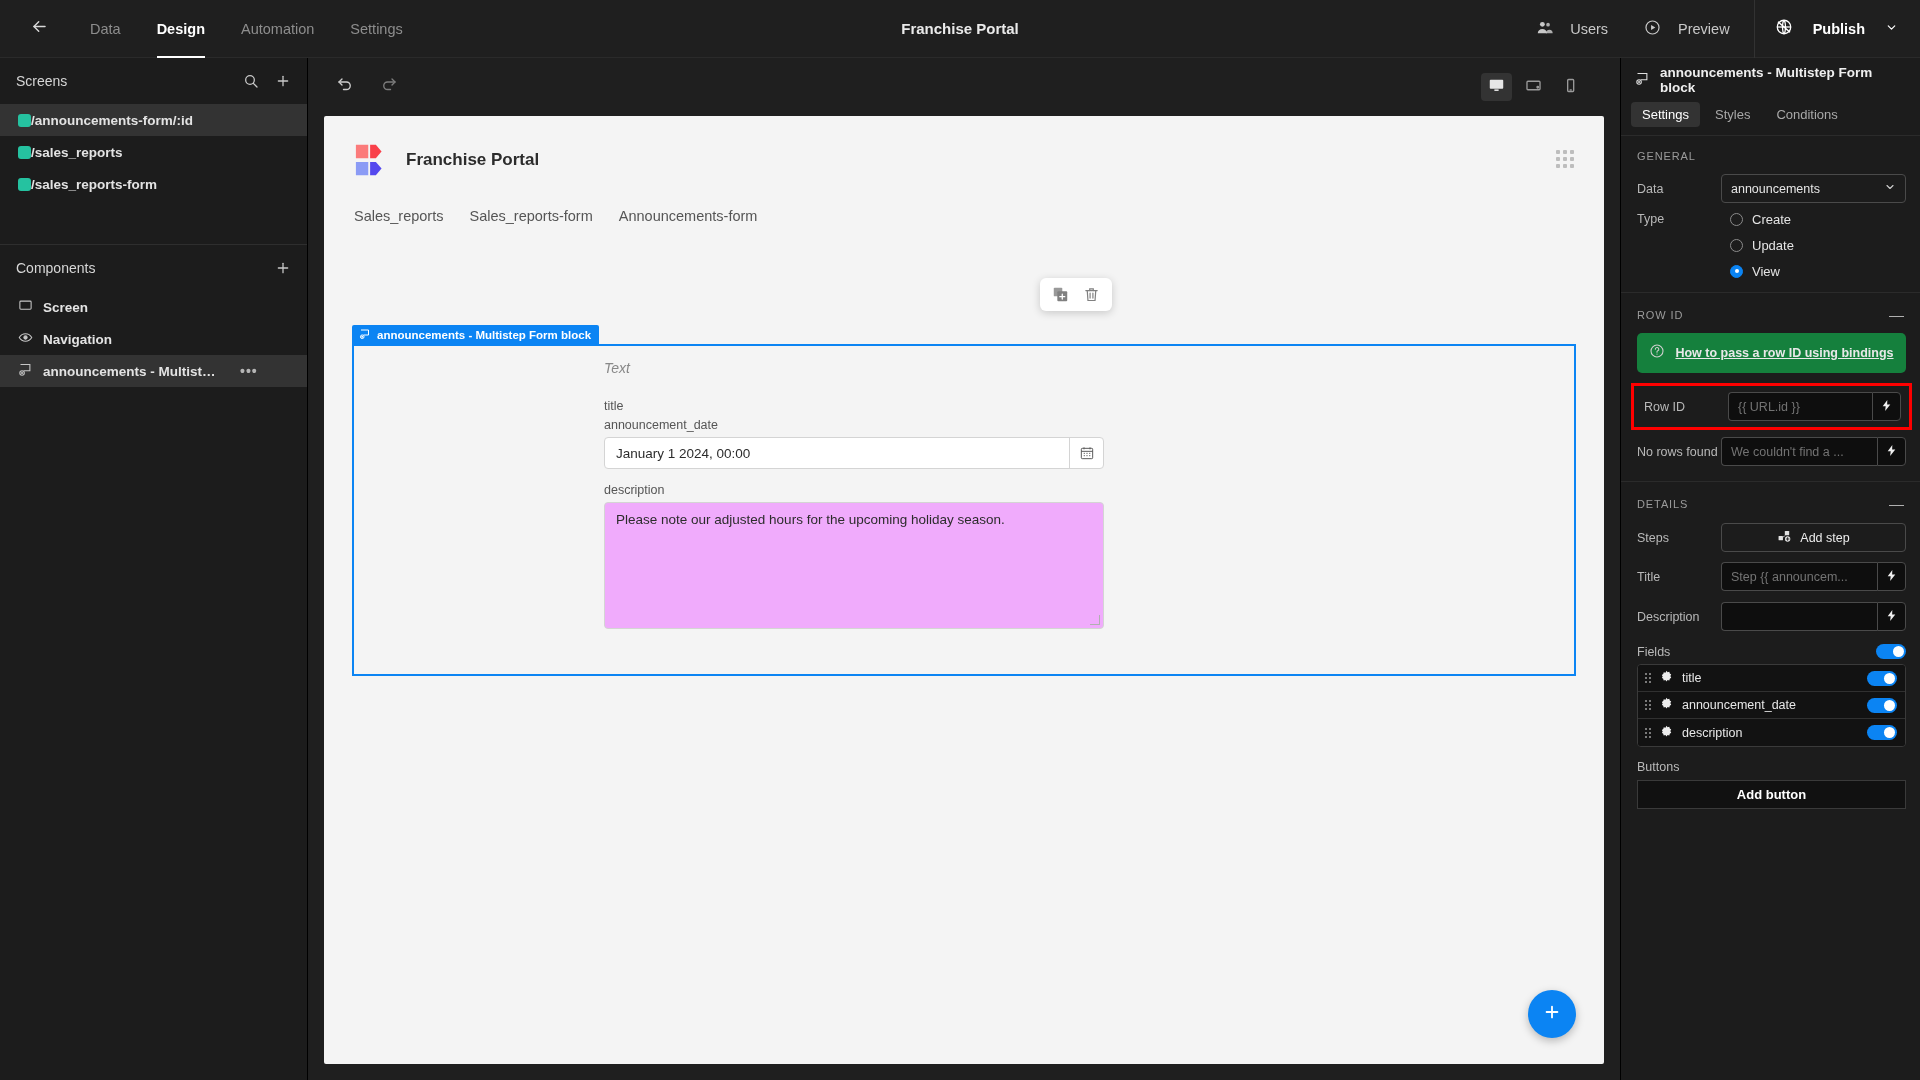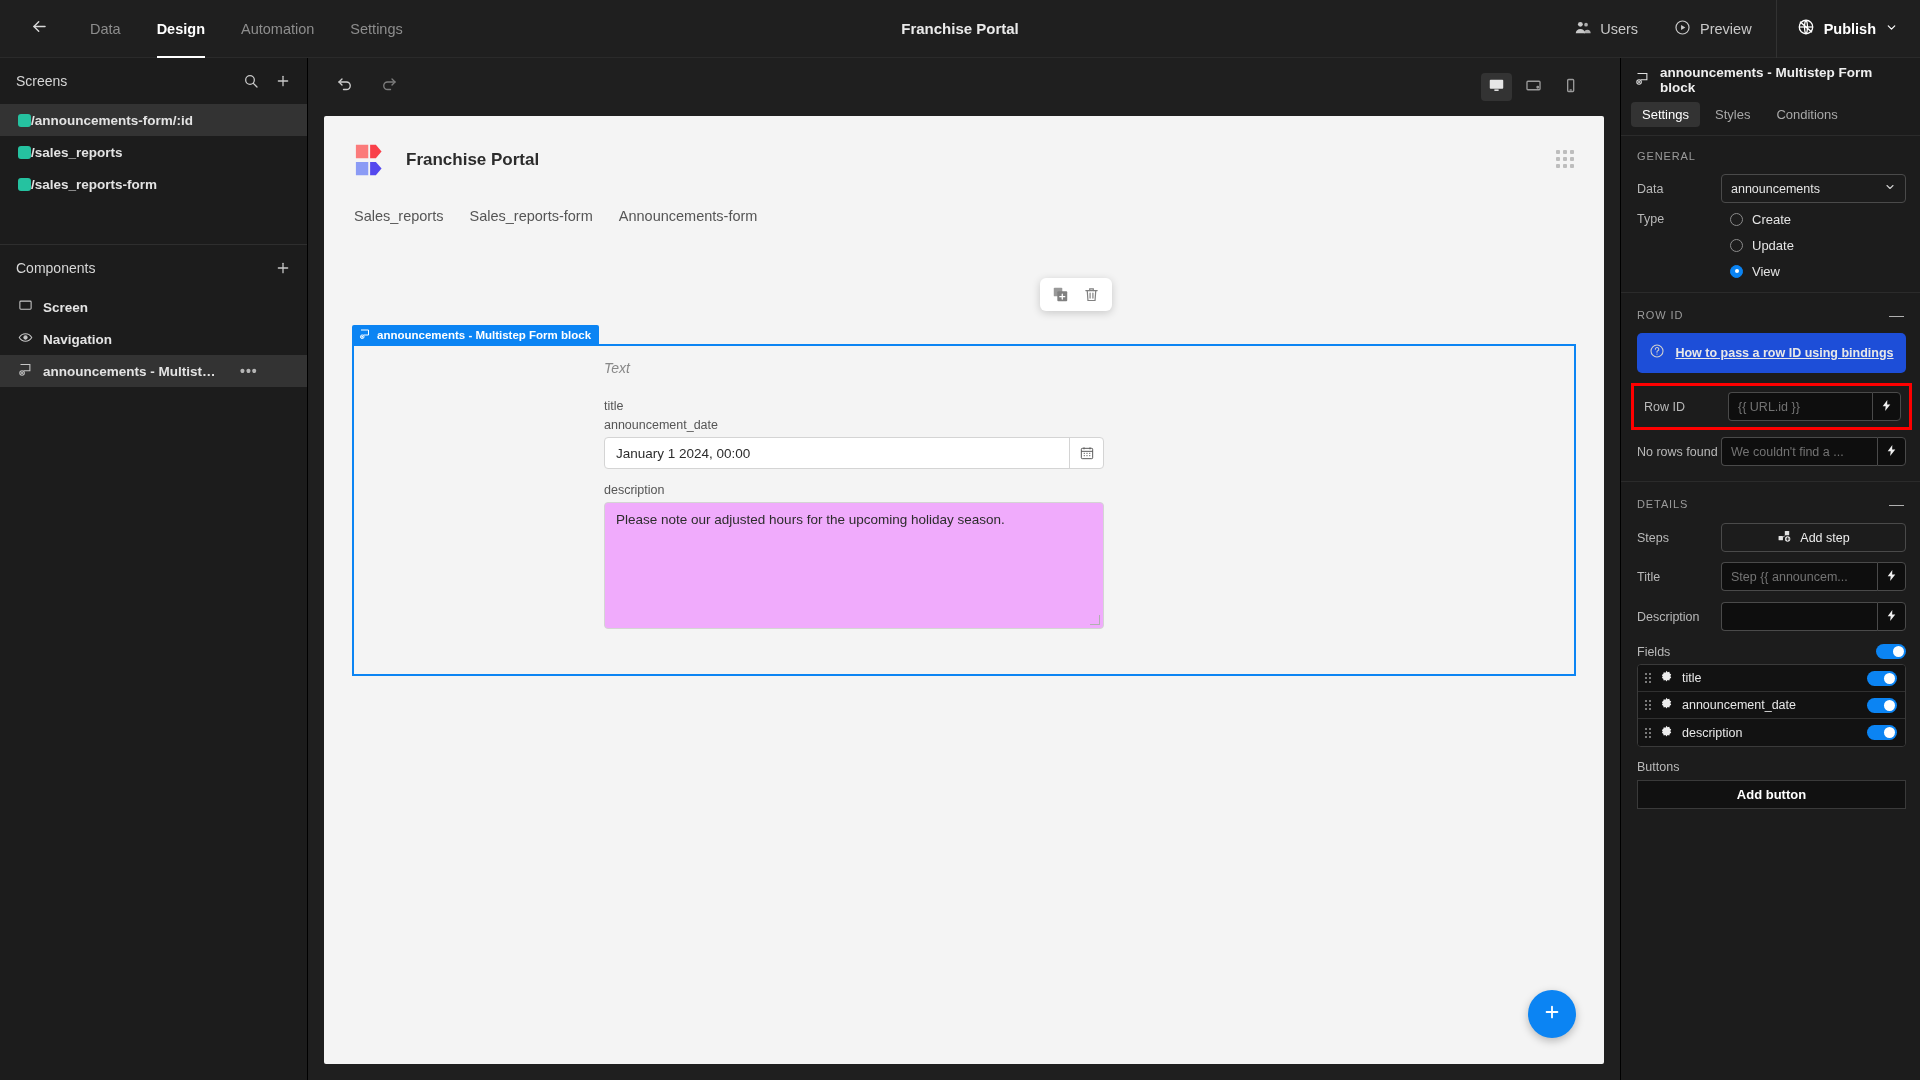--- a/index.html
+++ b/index.html
@@ -32,25 +32,25 @@
   .topnav-item.active { color: #fff; font-weight: bold; }
   .topnav-item.active:after {
     content:""; position: absolute; bottom: 0; left: 18px; right: 18px; height: 2px; background:#fff;
   }
   .top-title {
     position: absolute; left: 0; right: 0; text-align: center;
     font-size: 15px; color: #eaeaea; font-weight: bold; pointer-events: none;
   }
   .topright { margin-left: auto; display: flex; align-items: center; height: 58px; }
   .tr-item {
-    display: flex; align-items: center; gap: 9px; padding: 0 18px; height: 58px;
+    display: flex; align-items: center; gap: 17px; padding: 0 18px; height: 58px;
     color: #c8c8c8; font-size: 14.5px; cursor: pointer;
   }
   .tr-sep { width: 1px; height: 58px; background: #323232; margin: 0 6px; }
-  .publish-group { display:flex; align-items:center; gap: 9px; padding: 0 22px 0 14px; height:58px; cursor:pointer;}
+  .publish-group { display:flex; align-items:center; gap: 20px; padding: 0 22px 0 14px; height:58px; cursor:pointer;}
   .publish-group .lbl { color: #fff; font-weight: bold; font-size: 14.5px; }
 
   
   .body { flex: 1; display: flex; min-height: 0; }
 
   
   .leftbar {
     width: 308px; flex: 0 0 308px; background: #1c1c1c;
     display: flex; flex-direction: column; border-right: 1px solid #000;
   }
@@ -181,21 +181,21 @@
   .radio-row { display: flex; align-items: center; gap: 9px; padding: 3px 14px 3px 16px; min-height: 26px; }
   .radio-row .sp { width: 84px; flex: 0 0 84px; font-size: 12.5px; color: #b9b9b9;}
   .radio {
     width: 13px; height: 13px; border-radius: 50%; border: 1.5px solid #8a8a8a; flex: 0 0 13px;
     display:flex; align-items:center; justify-content:center; cursor: pointer;
   }
   .radio.on { border-color: #0b84f3; background: #0b84f3; }
   .radio.on:after { content:""; width:4px; height:4px; border-radius:50%; background:#fff; }
   .radio-lbl { font-size: 13px; color: #e4e4e4; cursor: pointer; }
   .info-box {
-    margin: 2px 14px 8px 16px; background: #1d4ed8; border-radius: 5px; height: 40px;
+    margin: 2px 14px 8px 16px; background: #15803d; border-radius: 5px; height: 40px;
     display: flex; align-items: center; justify-content: center; gap: 10px; cursor: pointer;
   }
   .info-box .lnk { font-size: 12.5px; color: #e8e8e8; text-decoration: underline; font-weight: bold;}
   .binding-row { display:flex; align-items:center; padding: 3px 14px 3px 16px; }
   .binding-row .lab { width: 84px; flex: 0 0 84px; font-size: 12.5px; color: #b9b9b9;}
   .bind-input {
     flex: 1; height: 29px; background: #0e0e0e; border: 1px solid #4a4a4a; border-right: none;
     border-radius: 4px 0 0 4px; display: flex; align-items: center; padding: 12px 9px;
     font-size: 12.5px; color: #737373; overflow: hidden; white-space: nowrap;
   }

